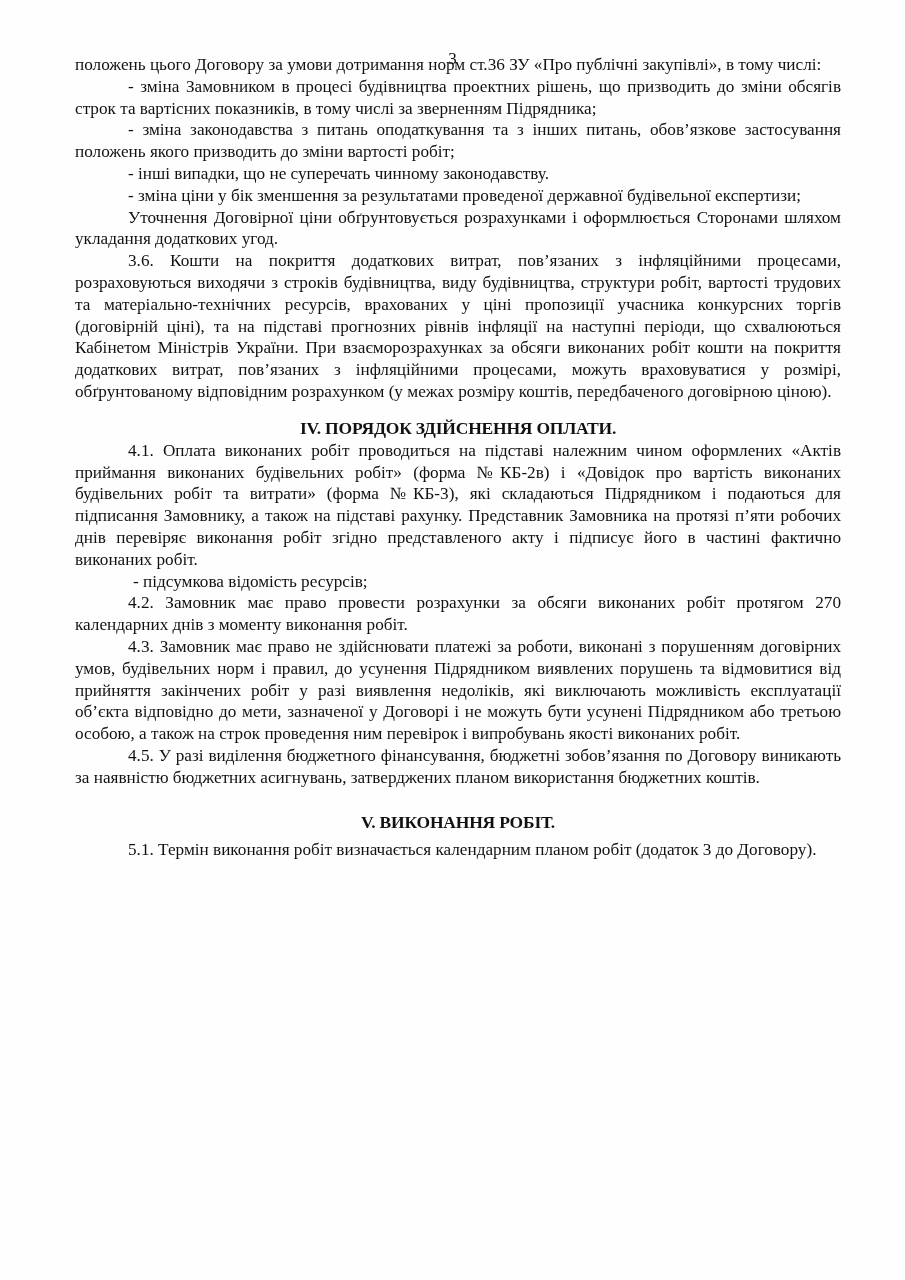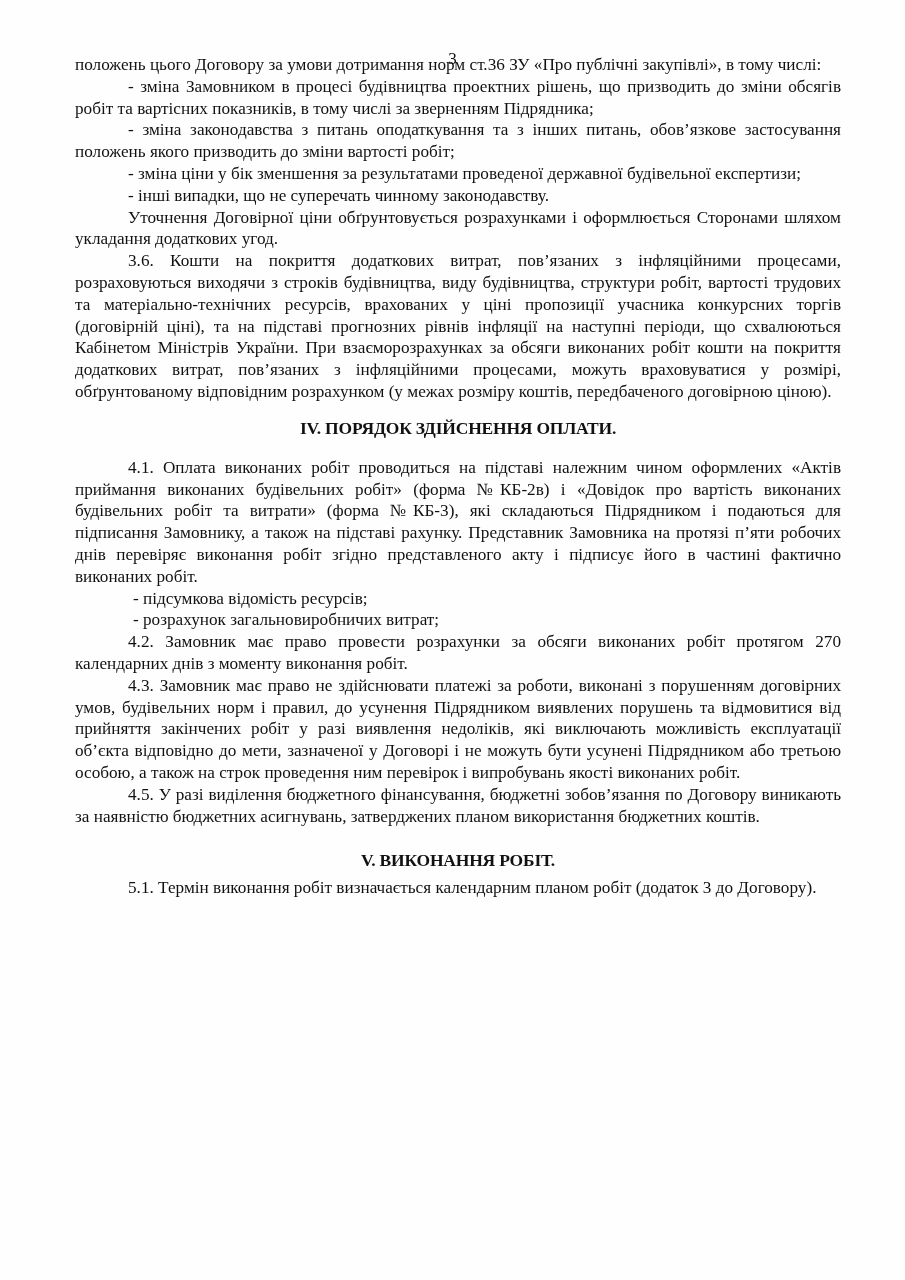--- a/index.html
+++ b/index.html
@@ -12,43 +12,42 @@
   }
   .page-num { position: absolute; top: 48px; left: 0; width: 905px; text-align: center; font-size: 17px; }
   .body { position: absolute; left: 75px; top: 54px; width: 766px; }
   p { margin: 0; text-align: justify; text-align-last: left; }
   .ind { text-indent: 53px; }
   .ind-lst { padding-left: 58px; }
   h2 {
     margin: 0; text-align: center; font-weight: bold; font-size: 17.5px;
     line-height: 22px; letter-spacing: -0.2px;
   }
-  .h4 { margin-top: 14px; margin-bottom: 18px; }
+  .h4 { margin-top: 14px; margin-bottom: 1px; }
   .h5 { margin-top: 22px; margin-bottom: 6px; }
 </style>
 </head>
 <body>
 
 <div class="page">
   <div class="page-num">3</div>
 
   <div class="body">
     <p>положень цього Договору за умови дотримання норм ст.36 ЗУ «Про публічні закупівлі», в тому числі:</p>
-    <p class="ind">- зміна Замовником в процесі будівництва проектних рішень, що призводить до зміни обсягів робіт та вартісних показників, в тому числі за зверненням Підрядника;</p>
+    <p class="ind">- зміна Замовником в процесі будівництва проектних рішень, що призводить до зміни обсягів строк та вартісних показників, в тому числі за зверненням Підрядника;</p>
     <p class="ind">- зміна законодавства з питань оподаткування та з інших питань, обов’язкове застосування положень якого призводить до зміни вартості робіт;</p>
+    <p class="ind">- інші випадки, що не суперечать чинному законодавству.</p>
     <p class="ind">- зміна ціни у бік зменшення за результатами проведеної державної будівельної експертизи;</p>
-    <p class="ind">- інші випадки, що не суперечать чинному законодавству.</p>
     <p class="ind">Уточнення Договірної ціни обґрунтовується розрахунками і оформлюється Сторонами шляхом укладання додаткових угод.</p>
 
     <p class="ind">3.6. Кошти на покриття додаткових витрат, пов’язаних з інфляційними процесами, розраховуються виходячи з строків будівництва, виду будівництва, структури робіт, вартості трудових та матеріально-технічних ресурсів, врахованих у ціні пропозиції учасника конкурсних торгів (договірній ціні), та на підставі прогнозних рівнів інфляції на наступні періоди, що схвалюються Кабінетом Міністрів України. При взаєморозрахунках за обсяги виконаних робіт кошти на покриття додаткових витрат, пов’язаних з інфляційними процесами, можуть враховуватися у розмірі, обґрунтованому відповідним розрахунком (у межах розміру коштів, передбаченого договірною ціною).</p>
 
     <h2 class="h4">IV. ПОРЯДОК ЗДІЙСНЕННЯ ОПЛАТИ.</h2>
     <p class="ind">4.1. Оплата виконаних робіт проводиться на підставі належним чином оформлених «Актів приймання виконаних будівельних робіт» (форма №КБ-2в) і «Довідок про вартість виконаних будівельних робіт та витрати» (форма №КБ-3), які складаються Підрядником і подаються для підписання Замовнику, а також на підставі рахунку. Представник Замовника на протязі п’яти робочих днів перевіряє виконання робіт згідно представленого акту і підписує його в частині фактично виконаних робіт.</p>
     <p class="ind-lst">- підсумкова відомість ресурсів;</p>
-    <p class="ind-lst">- розрахунок загальновиробничих витрат;</p>
     <p class="ind">4.2. Замовник має право провести розрахунки за обсяги виконаних робіт протягом 270 календарних днів з моменту виконання робіт.</p>
     <p class="ind">4.3. Замовник має право не здійснювати платежі за роботи, виконані з порушенням договірних умов, будівельних норм і правил, до усунення Підрядником виявлених порушень та відмовитися від прийняття закінчених робіт у разі виявлення недоліків, які виключають можливість експлуатації об’єкта відповідно до мети, зазначеної у Договорі і не можуть бути усунені Підрядником або третьою особою, а також на строк проведення ним перевірок і випробувань якості виконаних робіт.</p>
     <p class="ind">4.5. У разі виділення бюджетного фінансування, бюджетні зобов’язання по Договору виникають за наявністю бюджетних асигнувань, затверджених планом використання бюджетних коштів.</p>
 
     <h2 class="h5">V. ВИКОНАННЯ РОБІТ.</h2>
     <p class="ind">5.1. Термін виконання робіт визначається календарним планом робіт (додаток 3 до Договору).</p>
   </div>
 </div>
 
 </body></html>

